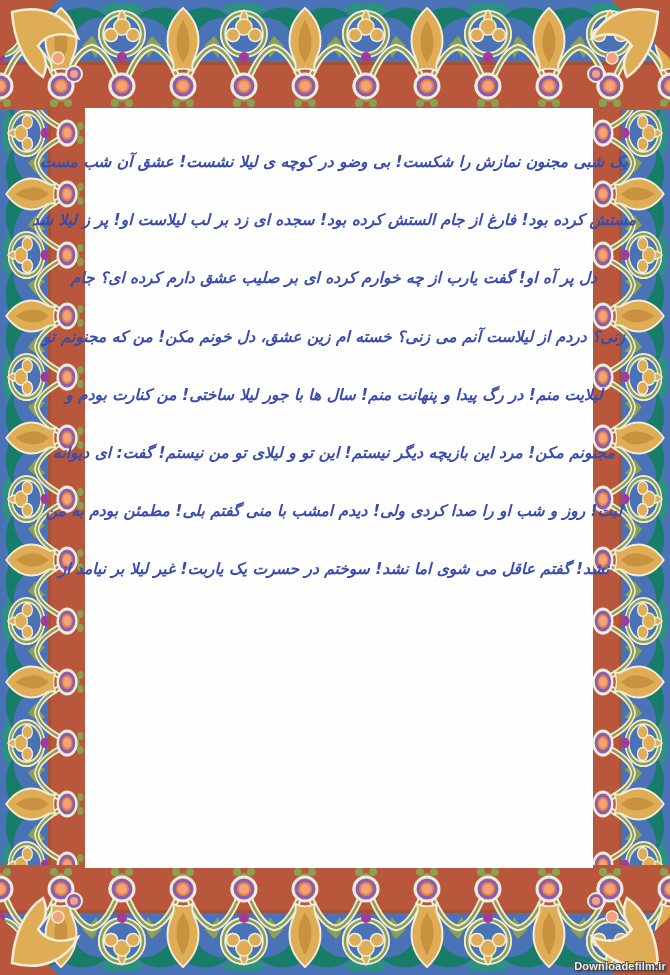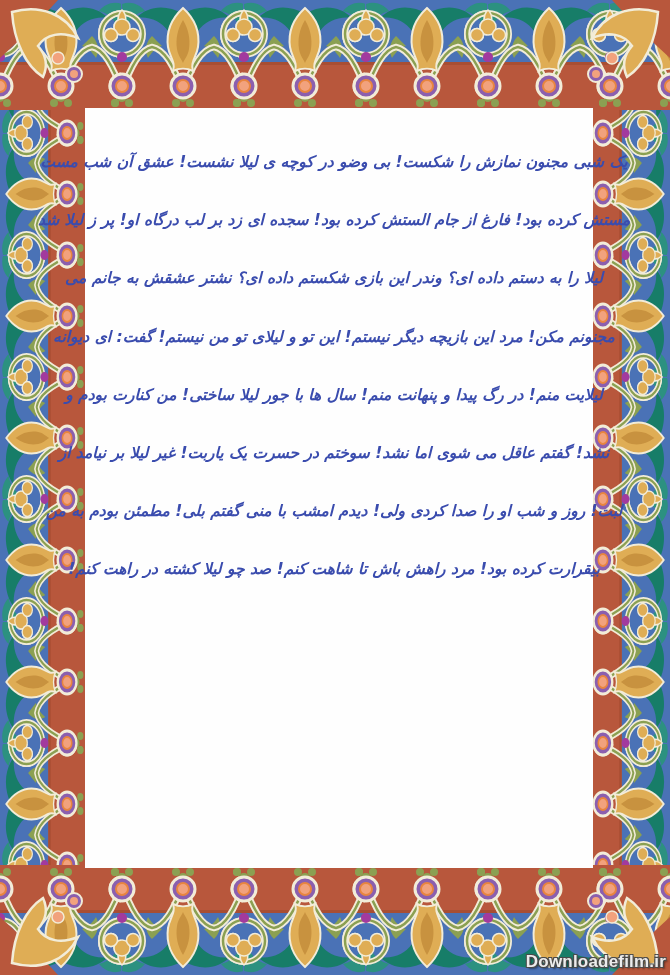--- a/index.html
+++ b/index.html
@@ -25,21 +25,21 @@
     white-space:nowrap;
     font-size:15.5px;
     font-style:italic;
     font-weight:bold;
     color:#3a4cae;
     letter-spacing:-0.2px;
   }
   #watermark{
     position:absolute;
     right:4px;bottom:3px;
-    font-size:17px;
+    font-size:11px;
     font-weight:bold;
     font-family:"Liberation Sans","DejaVu Sans",sans-serif;
     color:#ececec;
     text-shadow:
       -1px -1px 0 #4a4a4a, 1px -1px 0 #4a4a4a,
       -1px  1px 0 #4a4a4a, 1px  1px 0 #4a4a4a,
        2px  2px 2px rgba(0,0,0,.45);
     letter-spacing:0.2px;
   }
 </style>
@@ -156,23 +156,23 @@
     <use href="#corner"></use>
     <use href="#corner" transform="translate(670,0) scale(-1,1)"></use>
     <use href="#corner" transform="translate(0,975) scale(1,-1)"></use>
     <use href="#corner" transform="translate(670,975) scale(-1,-1)"></use>
 
     <rect x="85" y="108" width="508" height="760" fill="#fefefe"></rect>
   </svg>
 
   <div id="poem-text">
     <div class="poem-line">یک شبی مجنون نمازش را شکست! بی وضو در کوچه ی لیلا نشست! عشق آن شب مست</div>
-    <div class="poem-line">مستش کرده بود! فارغ از جام الستش کرده بود! سجده ای زد بر لب درگاه او! پر ز لیلا شد</div>
-    <div class="poem-line">لیلا را به دستم داده ای؟ وندر این بازی شکستم داده ای؟ نشتر عشقش به جانم می</div>
+    <div class="poem-line">مستش کرده بود! فارغ از جام الستش کرده بود! سجده ای زد بر لب لیلاست او! پر ز لیلا شد</div>
+    <div class="poem-line">دل پر آه او! گفت یارب از چه خوارم کرده ای بر صلیب عشق دارم کرده ای؟ جام</div>
+    <div class="poem-line">زنی؟ دردم از لیلاست آنم می زنی؟ خسته ام زین عشق، دل خونم مکن! من که مجنونم تو</div>
+    <div class="poem-line">لیلایت منم! در رگ پیدا و پنهانت منم! سال ها با جور لیلا ساختی! من کنارت بودم و</div>
     <div class="poem-line">مجنونم مکن! مرد این بازیچه دیگر نیستم! این تو و لیلای تو من نیستم! گفت: ای دیوانه</div>
-    <div class="poem-line">لیلایت منم! در رگ پیدا و پنهانت منم! سال ها با جور لیلا ساختی! من کنارت بودم و</div>
+    <div class="poem-line">لبت! روز و شب او را صدا کردی ولی! دیدم امشب با منی گفتم بلی! مطمئن بودم به من</div>
     <div class="poem-line">نشد! گفتم عاقل می شوی اما نشد! سوختم در حسرت یک یاربت! غیر لیلا بر نیامد از</div>
-    <div class="poem-line">لبت! روز و شب او را صدا کردی ولی! دیدم امشب با منی گفتم بلی! مطمئن بودم به من</div>
-    <div class="poem-line">بیقرارت کرده بود! مرد راهش باش تا شاهت کنم! صد چو لیلا کشته در راهت کنم!</div>
   </div>
 
   <div id="watermark">Downloadefilm.ir</div>
 </div>
 
 </body></html>

